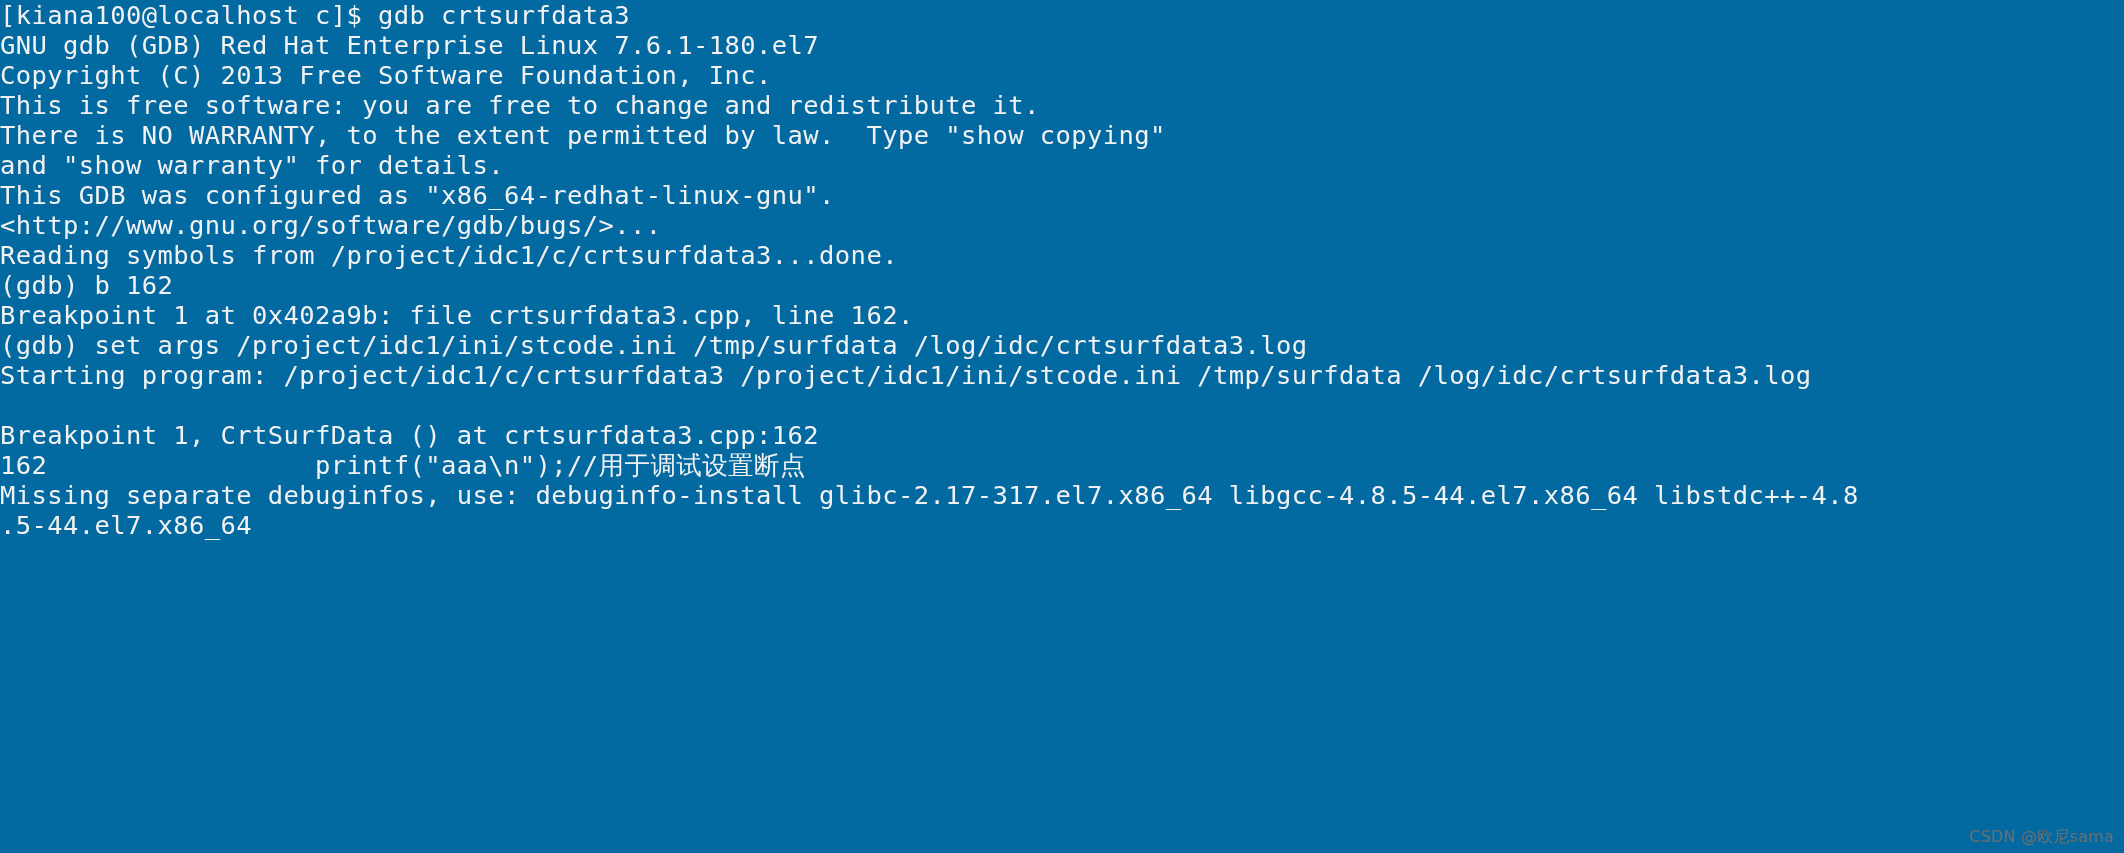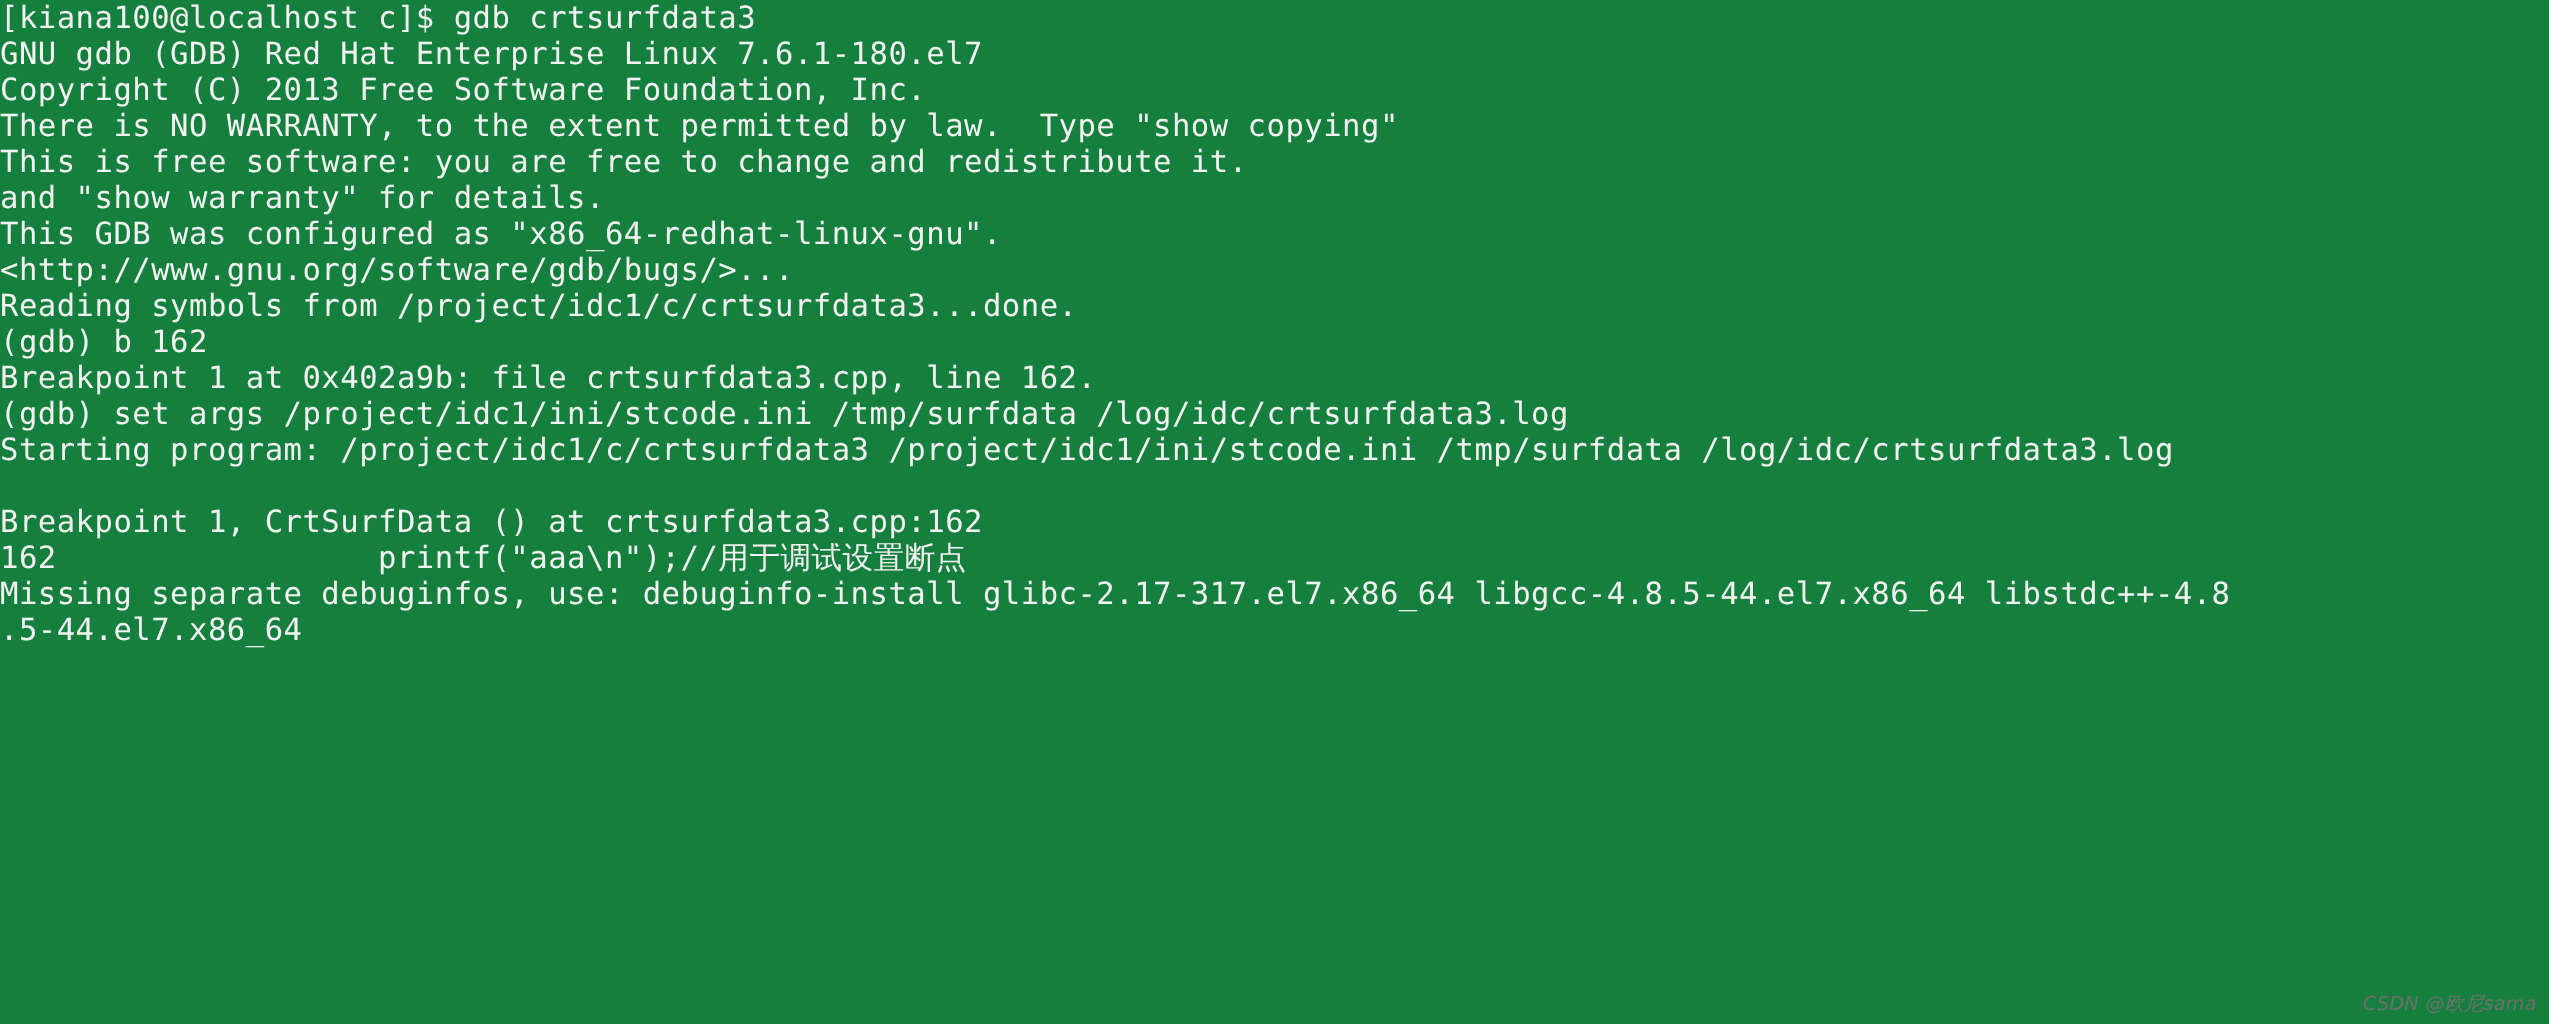--- a/index.html
+++ b/index.html
@@ -42,32 +42,31 @@
   .watermark {
     position: absolute;
     right: 10px;
     bottom: 6px;
     color: #6f6f6f;
     font-family: "DejaVu Sans", "Liberation Sans", sans-serif;
     font-size: 16px;
     line-height: 20px;
     white-space: pre;
     letter-spacing: 0.2px;
-    font-style: italic;
   }
 </style>
 </head>
 <body>
 
-<div id="terminal" style="background: #15803d; color: rgb(242, 242, 242);">
+<div id="terminal" style="background: #0369a1; color: rgb(242, 242, 242);">
     <div class="term-line">[kiana100@localhost c]$ gdb crtsurfdata3</div>
     <div class="term-line">GNU gdb (GDB) Red Hat Enterprise Linux 7.6.1-180.el7</div>
     <div class="term-line">Copyright (C) 2013 Free Software Foundation, Inc.</div>
+    <div class="term-line">This is free software: you are free to change and redistribute it.</div>
     <div class="term-line">There is NO WARRANTY, to the extent permitted by law.  Type "show copying"</div>
-    <div class="term-line">This is free software: you are free to change and redistribute it.</div>
     <div class="term-line">and "show warranty" for details.</div>
     <div class="term-line">This GDB was configured as "x86_64-redhat-linux-gnu".</div>
     <div class="term-line">&lt;http://www.gnu.org/software/gdb/bugs/&gt;...</div>
     <div class="term-line">Reading symbols from /project/idc1/c/crtsurfdata3...done.</div>
     <div class="term-line">(gdb) b 162</div>
     <div class="term-line">Breakpoint 1 at 0x402a9b: file crtsurfdata3.cpp, line 162.</div>
     <div class="term-line">(gdb) set args /project/idc1/ini/stcode.ini /tmp/surfdata /log/idc/crtsurfdata3.log</div>
     <div class="term-line">Starting program: /project/idc1/c/crtsurfdata3 /project/idc1/ini/stcode.ini /tmp/surfdata /log/idc/crtsurfdata3.log</div>
     <div class="term-line blank"></div>
     <div class="term-line">Breakpoint 1, CrtSurfData () at crtsurfdata3.cpp:162</div>

